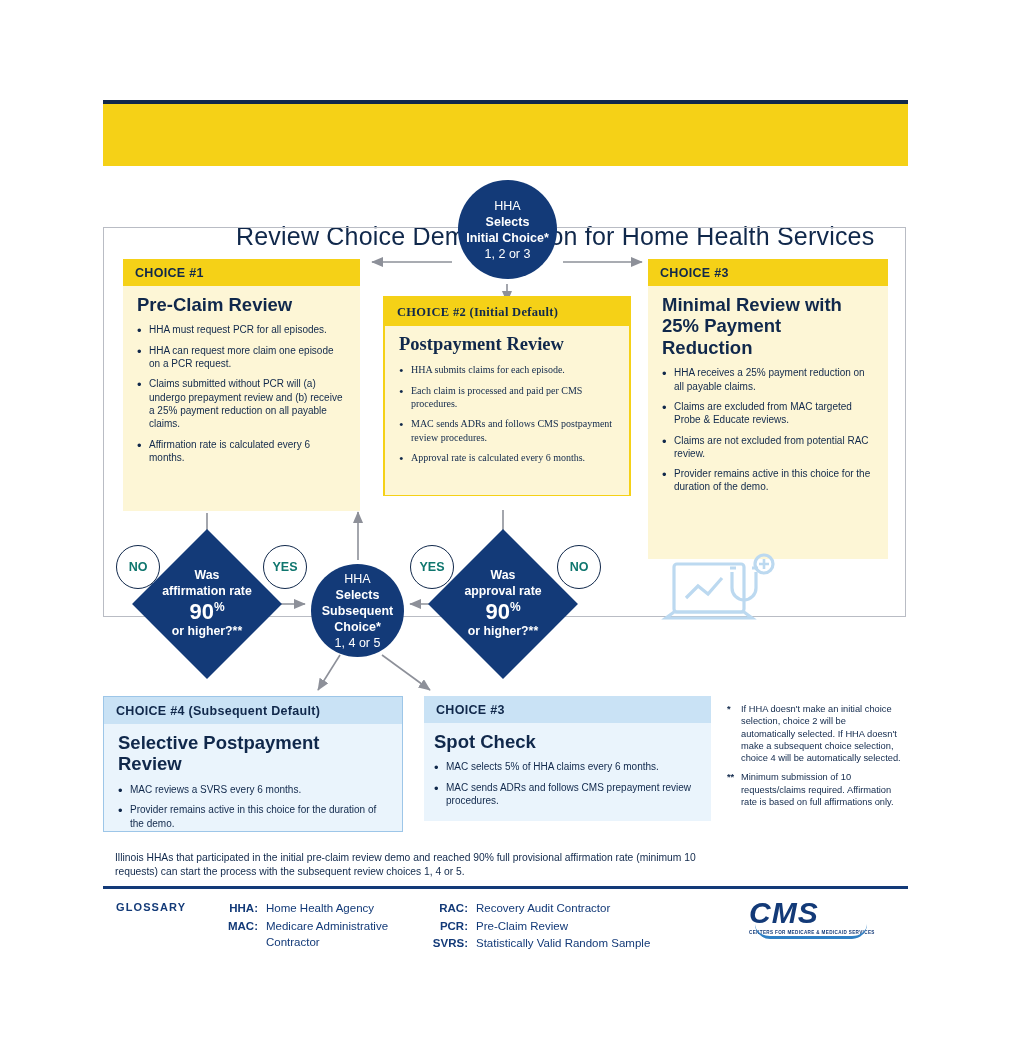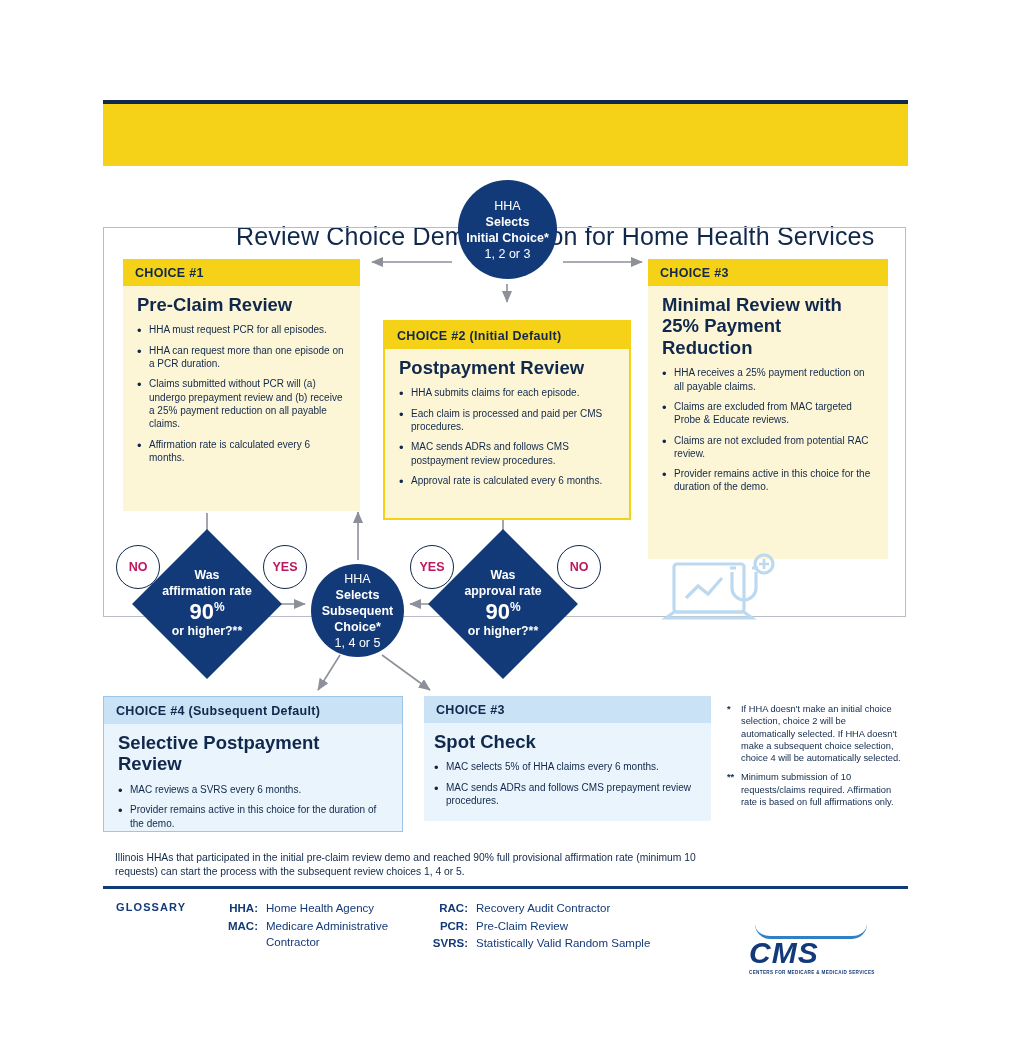--- a/index.html
+++ b/index.html
@@ -55,21 +55,21 @@
   }
   .box li:before{
     content:"•";position:absolute;left:0;top:-1px;font-size:13px;
   }
 
   
   #choice1{left:123px;top:259px;width:237px;height:252px;}
   #choice1 .hdr{background:#f5d117;}
   #choice1 .body{background:#fdf6d6;height:calc(100% - 27px);box-sizing:border-box;}
   
-  #choice2{left:383px;top:320px;width:248px;height:200px;border:2px solid #f5d117;}
+  #choice2{left:383px;top:296px;width:248px;height:200px;border:2px solid #f5d117;font-family:Liberation Serif, serif;}
   #choice2 .hdr{background:#f5d117;}
   #choice2 .body{background:#fdf6d6;height:calc(100% - 27px);box-sizing:border-box;}
   
   #choice3{left:648px;top:259px;width:240px;height:300px;}
   #choice3 .hdr{background:#f5d117;}
   #choice3 .body{background:#fdf6d6;height:calc(100% - 27px);box-sizing:border-box;}
   
   #choice4{left:103px;top:696px;width:300px;height:136px;border:1px solid #9dc6e8;}
   #choice4 .hdr{background:#c9e2f5;}
   #choice4 .body{background:#eaf4fc;height:calc(100% - 27px);box-sizing:border-box;}
@@ -90,21 +90,21 @@
     position:absolute;left:0;top:0;width:150px;height:150px;
     display:flex;flex-direction:column;align-items:center;justify-content:center;
     color:#fff;text-align:center;font-size:12.3px;line-height:1.3;font-weight:bold;
   }
   .diamond-txt .big{font-size:22px;font-weight:bold;line-height:1.05;}
   .diamond-txt .big sup{font-size:12px;font-weight:bold;vertical-align:super;}
 
   
   .bubble{
     position:absolute;width:42px;height:42px;border-radius:50%;
-    border:1.5px solid #10284b;background:#fff;color:#be185d;
+    border:1.5px solid #10284b;background:#fff;color:#0f766e;
     display:flex;align-items:center;justify-content:center;
     font-size:12.5px;font-weight:bold;
   }
   #no-left{left:116px;top:545px;}
   #yes-left{left:263px;top:545px;}
   #yes-right{left:410px;top:545px;}
   #no-right{left:557px;top:545px;}
 
   
   .footnotes{position:absolute;left:727px;top:703px;width:175px;font-size:9.3px;line-height:1.32;color:#10284b;}
@@ -125,21 +125,21 @@
   #gloss-col1{left:214px;top:900px;width:200px;}
   #gloss-col2{left:424px;top:900px;width:300px;}
   .gloss-row{display:flex;margin-bottom:1px;}
   .g-abbr{font-weight:bold;width:44px;flex:0 0 44px;text-align:right;margin-right:8px;}
   .g-full{flex:1;}
 
   
   .cms{position:absolute;left:749px;top:898px;width:140px;height:46px;}
   .cms-text{
     font-family:"Liberation Sans", sans-serif;font-weight:bold;font-style:italic;
-    font-size:30px;color:#133a78;letter-spacing:1px;line-height:30px;margin-top:40px;
+    font-size:30px;color:#133a78;letter-spacing:1px;line-height:30px;
   }
   .cms-sub{font-size:4.6px;letter-spacing:.35px;color:#133a78;font-weight:bold;margin-top:2px;}
   .cms-swoosh{
     position:absolute;left:6px;top:26px;width:112px;height:12px;
     border-bottom:3px solid #2f80c5;border-radius:0 0 60px 60px;
   }
 
   
   .laptop{position:absolute;left:660px;top:528px;width:130px;height:130px;}
 
@@ -196,21 +196,21 @@
     <div class="b">Initial Choice*</div>
     <div>1, 2 or 3</div>
   </div>
 
   <div class="box" id="choice1">
     <div class="hdr">CHOICE #1</div>
     <div class="body">
       <h3>Pre-Claim Review</h3>
       <ul>
         <li>HHA must request PCR for all episodes.</li>
-        <li>HHA can request more than one episode on a PCR duration.</li>
+        <li>HHA can request more claim one episode on a PCR request.</li>
         <li>Claims submitted without PCR will (a) undergo prepayment review and (b) receive a 25% payment reduction on all payable claims.</li>
         <li>Affirmation rate is calculated every 6 months.</li>
       </ul>
     </div>
   </div>
 
   <div class="box" id="choice2">
     <div class="hdr">CHOICE #2 (Initial Default)</div>
     <div class="body">
       <h3>Postpayment Review</h3>

